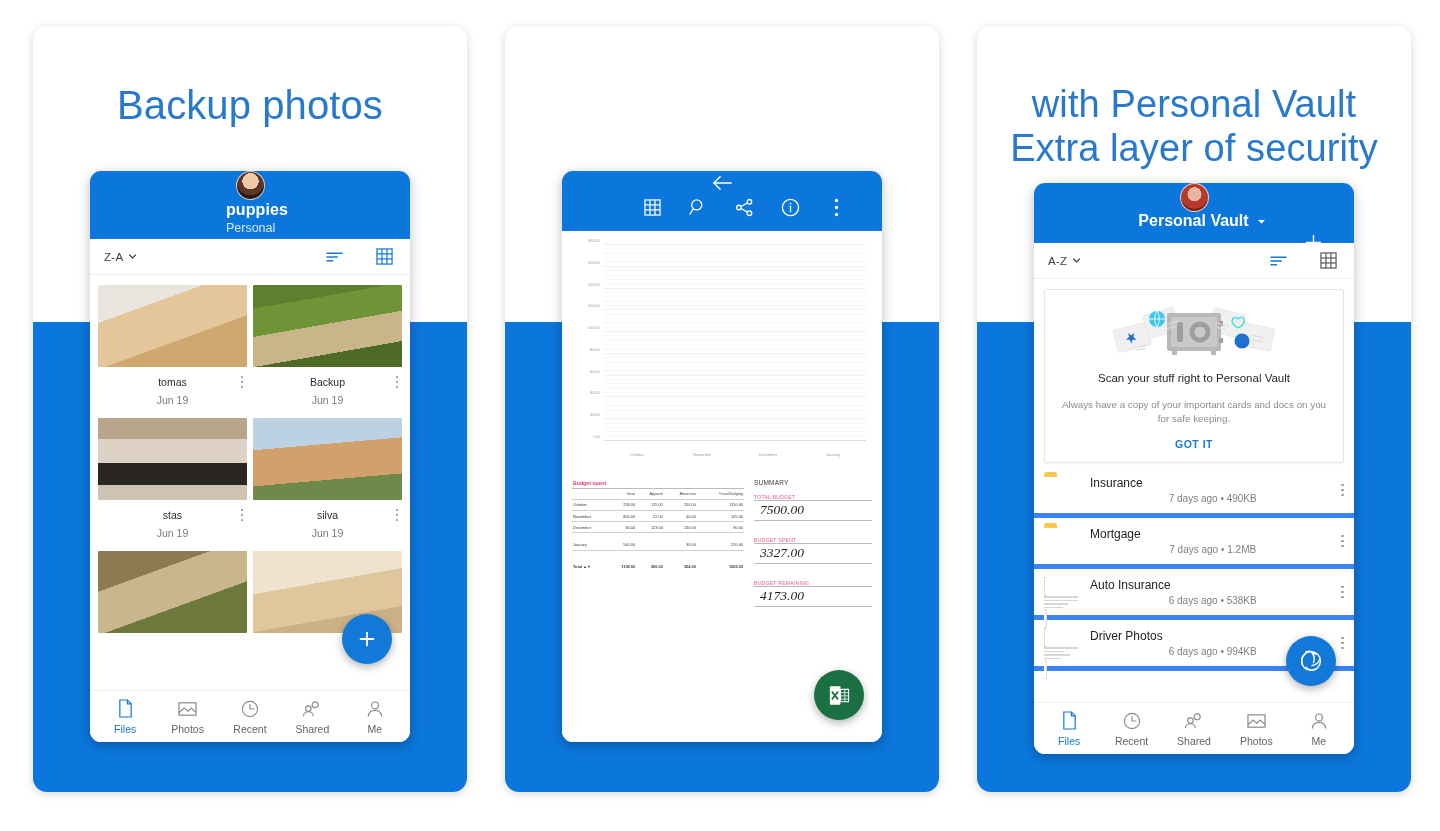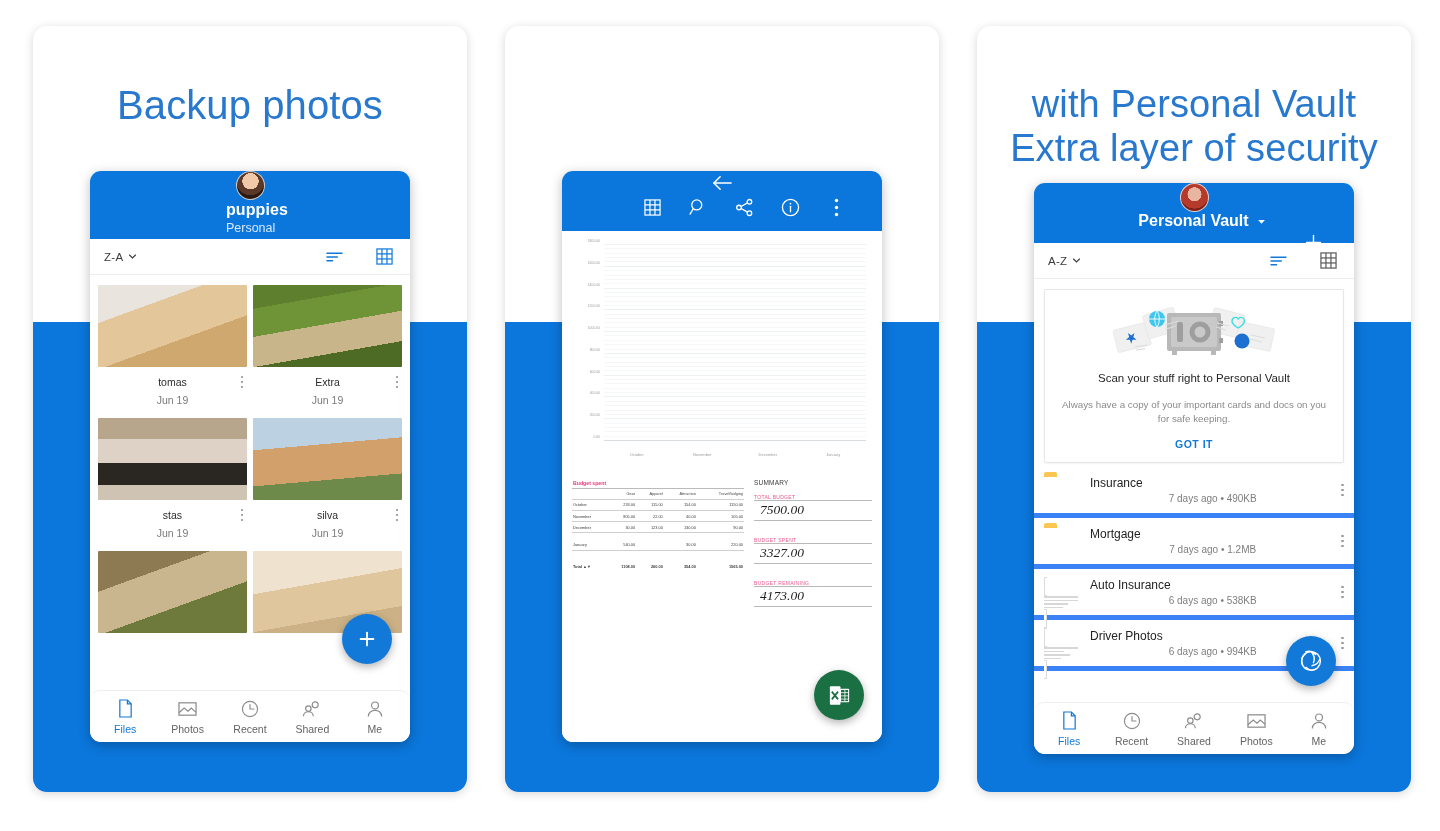--- a/index.html
+++ b/index.html
@@ -109,21 +109,20 @@
   }
   .fab.blue { background: #1279d9; color: #fff; right: 18px; bottom: 78px; }
   .fab.green { background: #1a7043; color: #fff; right: 18px; bottom: 22px; }
 
   
   .bottomnav {
     position: absolute; left: 0; right: 0; bottom: 0; height: 52px;
     background: #fff; border-top: 1px solid #eee;
     display: flex; align-items: center; justify-content: space-around;
     padding: 0 4px;
-    border-radius: 10px;
   }
   .navitem { display: flex; flex-direction: column; align-items: center; gap: 4px; width: 20%; }
   .navlabel { font-size: 10.5px; color: #636363; }
   .navitem.active .navlabel { color: #1279d9; }
   .navicon { width: 20px; height: 20px; display:flex; align-items:center; justify-content:center; color:#8c8c8c; }
   .navitem.active .navicon { color: #1279d9; }
 
   
   .doc { position: absolute; left:0; right:0; top: 60px; bottom: 0; background:#fff; padding: 8px 10px 0; }
   .chartbox { height: 222px; position: relative; }
@@ -236,21 +235,21 @@
           <div class="tname">tomas</div>
           <div class="tdate">Jun 19</div>
           <span class="kebab">
               <i></i>
               <i></i>
               <i></i>
             </span>
         </div>
         <div class="tile">
           <div class="thumb dog2"></div>
-          <div class="tname">Extra</div>
+          <div class="tname">Backup</div>
           <div class="tdate">Jun 19</div>
           <span class="kebab">
               <i></i>
               <i></i>
               <i></i>
             </span>
         </div>
         <div class="tile">
           <div class="thumb dog3"></div>
           <div class="tname">stas</div>

